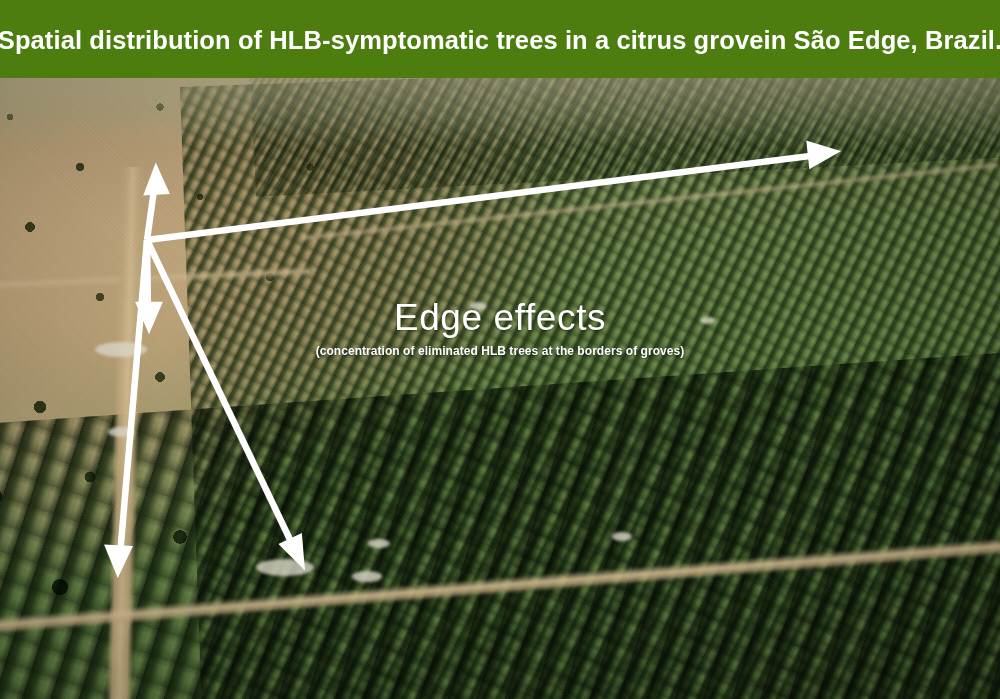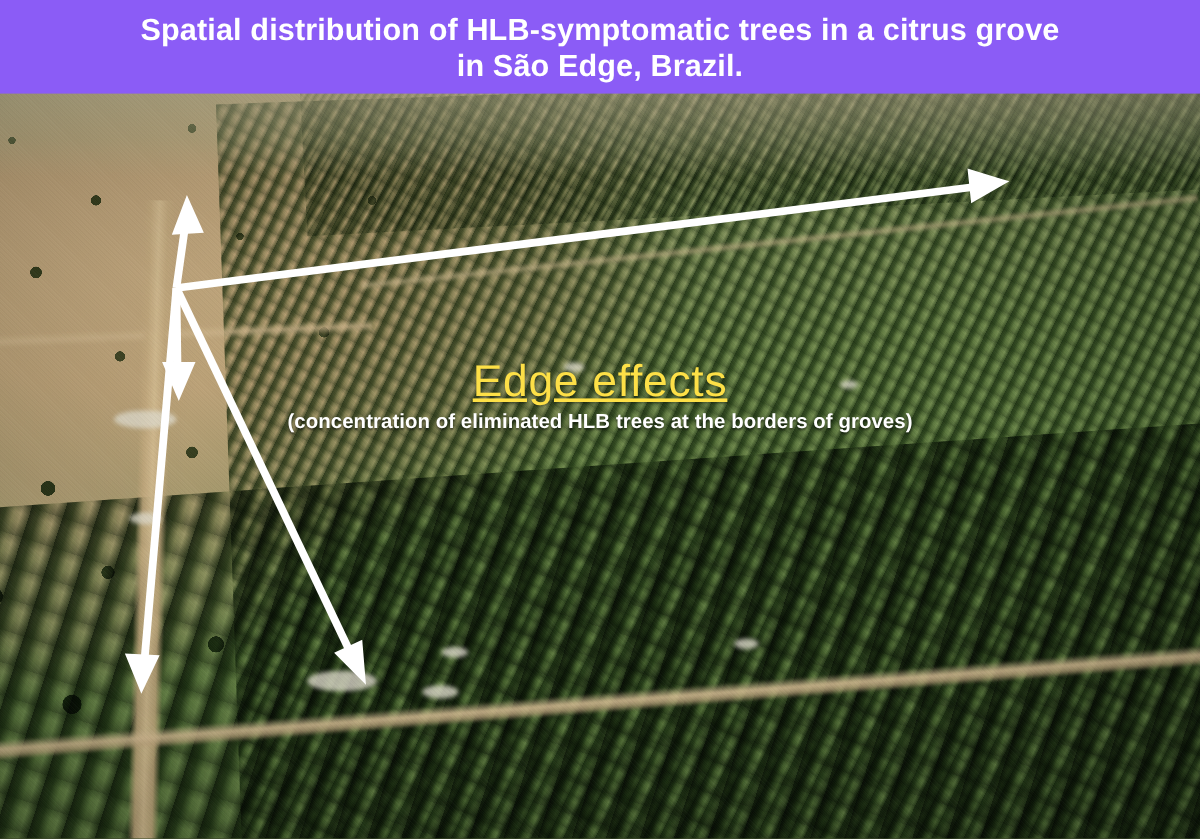--- a/index.html
+++ b/index.html
@@ -19,24 +19,24 @@
     overflow: hidden;
     background: #000;
   }
 
   
   #title-banner {
     position: absolute;
     left: 0; top: 0;
     width: 1000px;
     height: 78px;
-    background: #8b5cf6;
+    background: #4d7c0f;
     z-index: 40;
     display: flex;
-    flex-direction: column;
+    flex-direction: row;
     align-items: center;
     justify-content: center;
     padding-top: 2px;
   }
   .title-line {
     color: #ffffff;
     font-size: 25.5px;
     font-weight: bold;
     line-height: 30px;
     letter-spacing: 0.1px;
@@ -269,32 +269,31 @@
   
   #callout {
     position: absolute;
     left: 0;
     top: 297px;
     width: 1000px;
     z-index: 35;
     text-align: center;
   }
   #callout-heading {
-    color: #fde047;
+    color: #ffffff;
     font-size: 37px;
     font-weight: normal;
     line-height: 42px;
     letter-spacing: 0.6px;
     text-shadow: 0 1px 2px rgba(0,0,0,0.35);
-    text-decoration: underline;
   }
   #callout-sub {
     margin-top: 3px;
     color: #ffffff;
-    font-size: 17px;
+    font-size: 12px;
     font-weight: bold;
     line-height: 19px;
     letter-spacing: 0.05px;
     text-shadow: 0 1px 2px rgba(0,0,0,0.55);
     white-space: nowrap;
   }
 </style>
 </head>
 <body>
 

